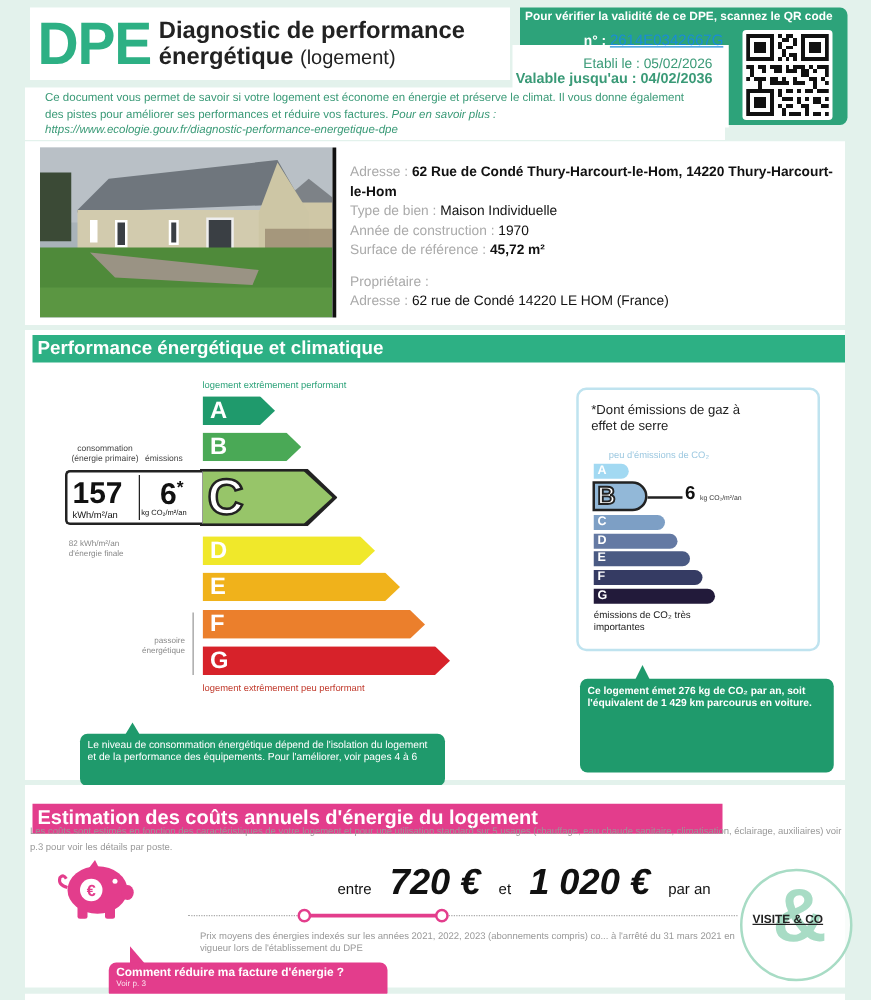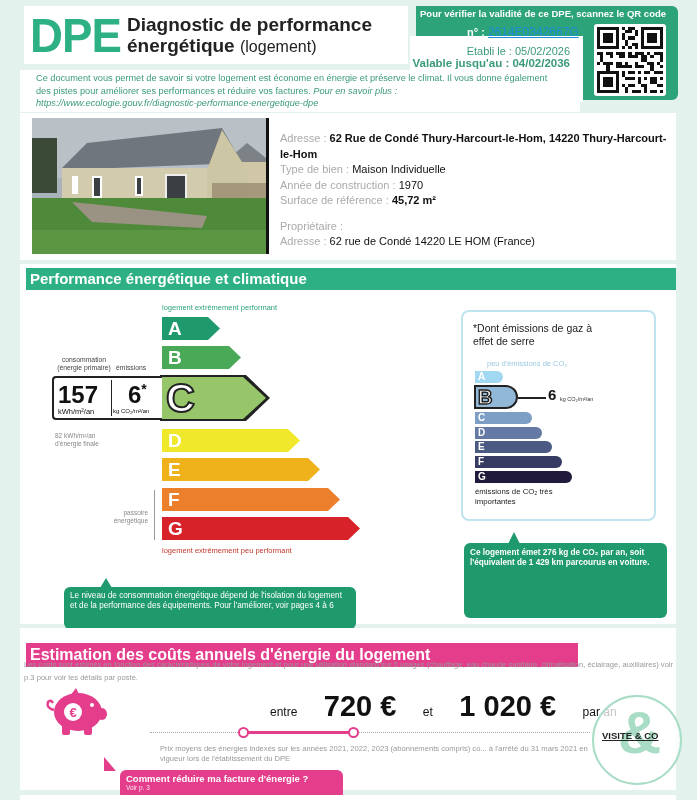--- a/index.html
+++ b/index.html
@@ -94,28 +94,28 @@
   .bubble2 b { font-weight: bold; }
   .bubble2-tail { left: 508px; top: 532px; width: 0; height: 0; border-left: 6px solid transparent; border-right: 6px solid transparent; border-bottom: 12px solid #1f9a6c; }
 
   
   .cost-card { left: 20px; top: 628px; width: 656px; height: 162px; background: #fff; }
   .sec-title-pink { left: 26px; top: 631px; width: 552px; height: 24px; background: #e33d8c; color: #fff; font-size: 16px; font-weight: bold; padding: 3px 4px; line-height: 18px; margin-top: 12px; }
   .cost-desc { left: 24px; top: 658px; width: 650px; font-size: 7.6px; color: #999; line-height: 13px; }
   .piggy { left: 40px; top: 688px; width: 68px; height: 50px; }
   .cost-range { left: 270px; top: 690px; white-space: nowrap; color: #111; }
   .cost-range .small { font-size: 12px; text-align: center; }
-  .cost-range .big { font-size: 29px; font-weight: bold; margin: 0 22px; }
+  .cost-range .big { font-size: 29px; font-weight: bold; margin: 0 10px; font-style: italic; }
   .dotline { left: 150px; top: 732px; width: 440px; height: 0; border-top: 1px dotted #aaa; }
   .pinkline { left: 243px; top: 731px; width: 110px; height: 3px; background: #e33d8c; }
   .dot1, .dot2 { width: 11px; height: 11px; border: 2px solid #e33d8c; border-radius: 50%; background: #fff; top: 727px; }
   .dot1 { left: 238px; } .dot2 { left: 348px; }
   .cost-note { left: 160px; top: 744px; width: 440px; font-size: 7.6px; color: #999; text-align: left; line-height: 10px; }
 
-  .bubble-pink { left: 120px; top: 770px; width: 223px; height: 30px; background: #e33d8c; color: #fff; border-radius: 6px; padding: 3px 6px; }
+  .bubble-pink { left: 87px; top: 770px; width: 223px; height: 30px; background: #e33d8c; color: #fff; border-radius: 6px; padding: 3px 6px; }
   .bubble-pink .t { font-size: 9.5px; font-weight: bold; }
   .bubble-pink .s { font-size: 6.5px; opacity: 0.85; }
   .bubble-pink-tail { left: 104px; top: 757px; width: 0; height: 0; border-right: 12px solid transparent; border-bottom: 14px solid #e33d8c; }
 
   .watermark { left: 592px; top: 695px; width: 90px; height: 90px; border: 2px solid #a8dcc5; border-radius: 50%; background: rgba(255,255,255,0.75); }
   .wm-amp { left: 618px; top: 693px; font-size: 60px; font-weight: bold; color: #a8dcc5; line-height: 80px; }
   .wm-text { left: 602px; top: 730px; font-size: 9.5px; font-weight: bold; color: #222; text-decoration: underline; white-space: nowrap; }
 
   .bottom-strip { left: 20px; top: 795px; width: 656px; height: 5px; background: #fff; }
 </style>

